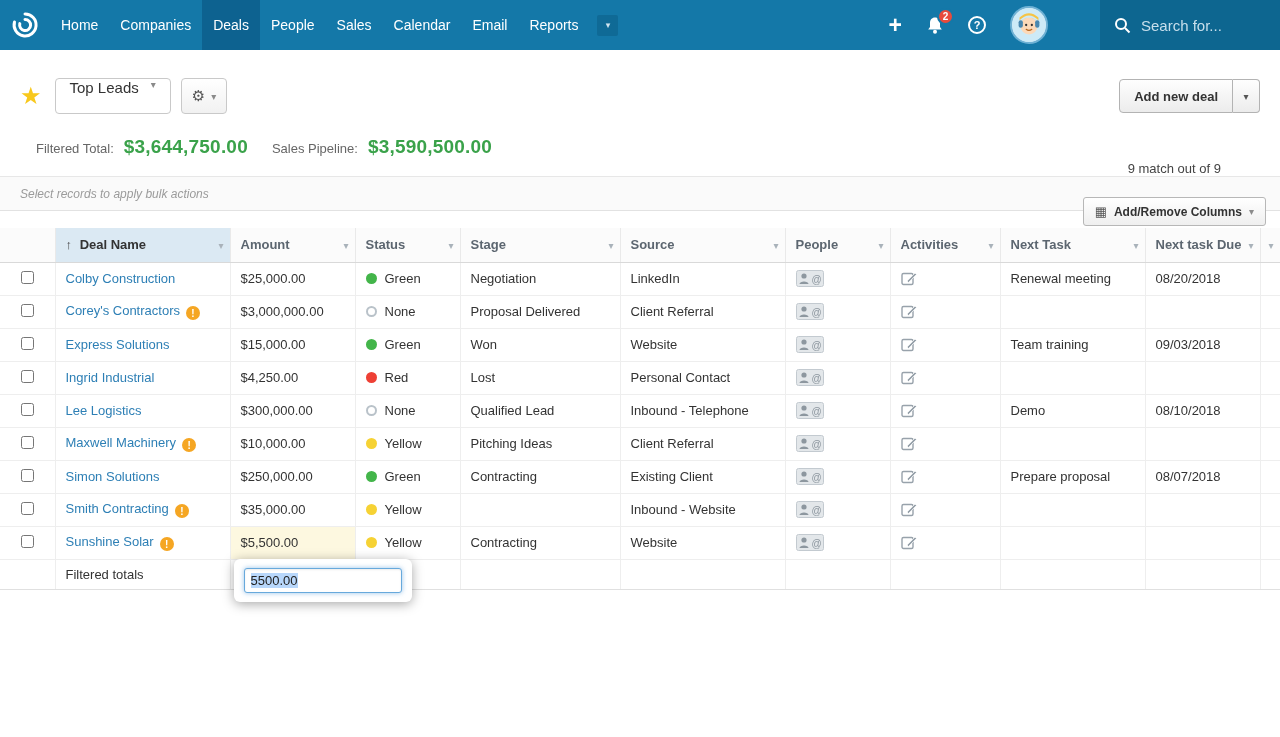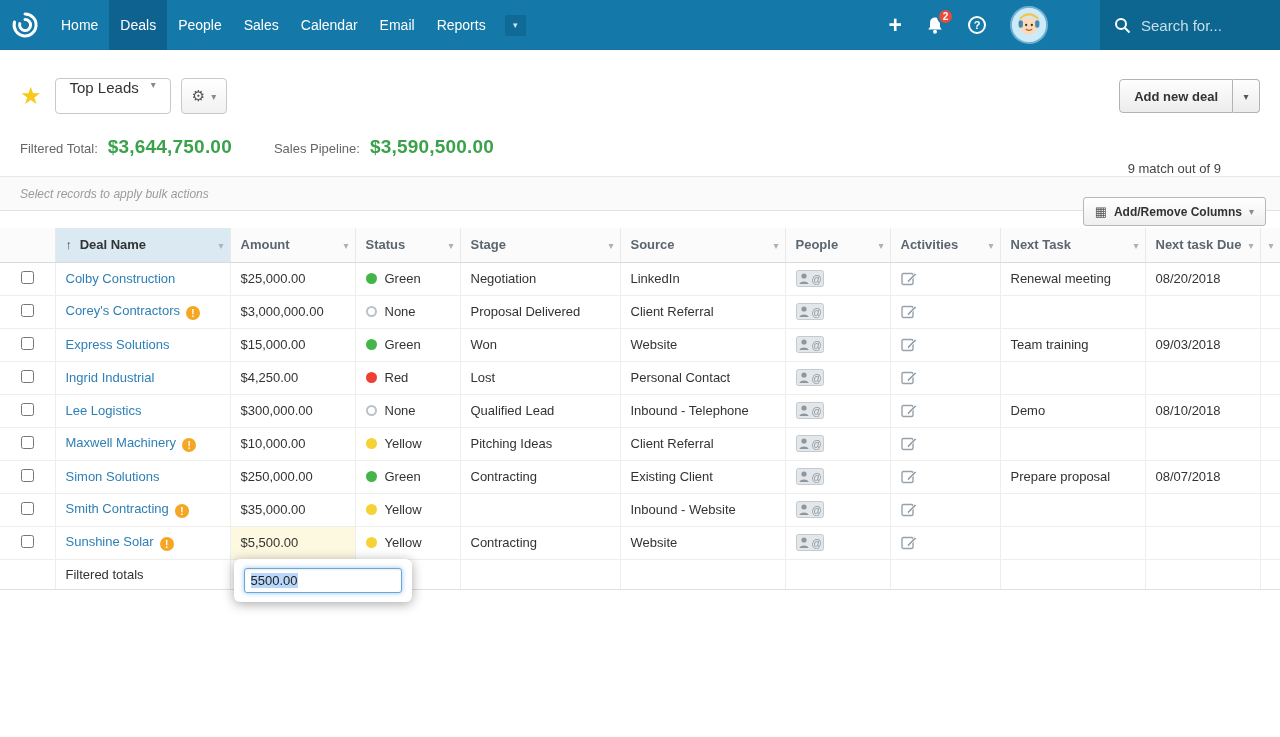--- a/index.html
+++ b/index.html
@@ -39,23 +39,23 @@
     color:#555; font-size:15px; }
   .caret { color:#8a8a8a; font-size:10px; }
   .add-deal { margin-left:auto; display:flex; }
   .add-deal-main { height:34px; padding:0 14px; background:linear-gradient(#fefefe,#ececec);
     border:1px solid #b3b3b3; border-radius:4px 0 0 4px; font-size:13px; font-weight:700; color:#333; }
   .add-deal-caret { width:27px; height:34px; border:1px solid #b3b3b3; border-left:none;
     border-radius:0 4px 4px 0; background:linear-gradient(#fefefe,#ececec); display:flex;
     align-items:center; justify-content:center; color:#555; font-size:10px; }
 
   
-  .totals { display:flex; align-items:baseline; gap:10px; padding:22px 20px 16px 20px; }
+  .totals { display:flex; align-items:baseline; gap:10px; padding:22px 20px 16px 36px; }
   .totals .lbl { font-size:13px; color:#666; }
-  .totals .lbl.second { margin-left:32px; }
+  .totals .lbl.second { margin-left:14px; }
   .totals .val { font-size:19px; font-weight:700; color:#3aa24a; letter-spacing:.2px; }
 
   
   .bulk-bar { height:35px; background:#fafafa; border-top:1px solid #e7e7e7; border-bottom:1px solid #e2e2e2;
     display:flex; align-items:center; padding:0 14px 0 20px; margin-top:2px; }
   .hint { font-style:italic; color:#9b9b9b; font-size:12px; }
   .bulk-right { margin-left:auto; display:flex; align-items:center; gap:21px;flex-direction:column; }
   .match { font-size:13px; color:#444; }
   .cols-btn { height:29px; display:flex; align-items:center; gap:7px; padding:0 11px;
     background:linear-gradient(#fff,#efefef); border:1px solid #b7b7b7; border-radius:3px;
@@ -100,20 +100,21 @@
 <body>
 
 <div class="topnav">
   <div class="logo">
     <svg width="30" height="30" viewBox="0 0 30 30">
       <path d="M15 4 A11 11 0 1 1 4.5 12" fill="none" stroke="#fff" stroke-width="3" stroke-linecap="round"></path>
       <path d="M15 9.5 A5.5 5.5 0 1 1 9.8 13.6" fill="none" stroke="#fff" stroke-width="3" stroke-linecap="round"></path>
     </svg>
   </div>
   <div class="nav-item">Home</div>
+  <div class="nav-item">Companies</div>
   <div class="nav-item active">Deals</div>
   <div class="nav-item">People</div>
   <div class="nav-item">Sales</div>
   <div class="nav-item">Calendar</div>
   <div class="nav-item">Email</div>
   <div class="nav-item">Reports</div>
   <div class="nav-caret-box">
     <span>▾</span>
   </div>
   <div class="nav-right">

